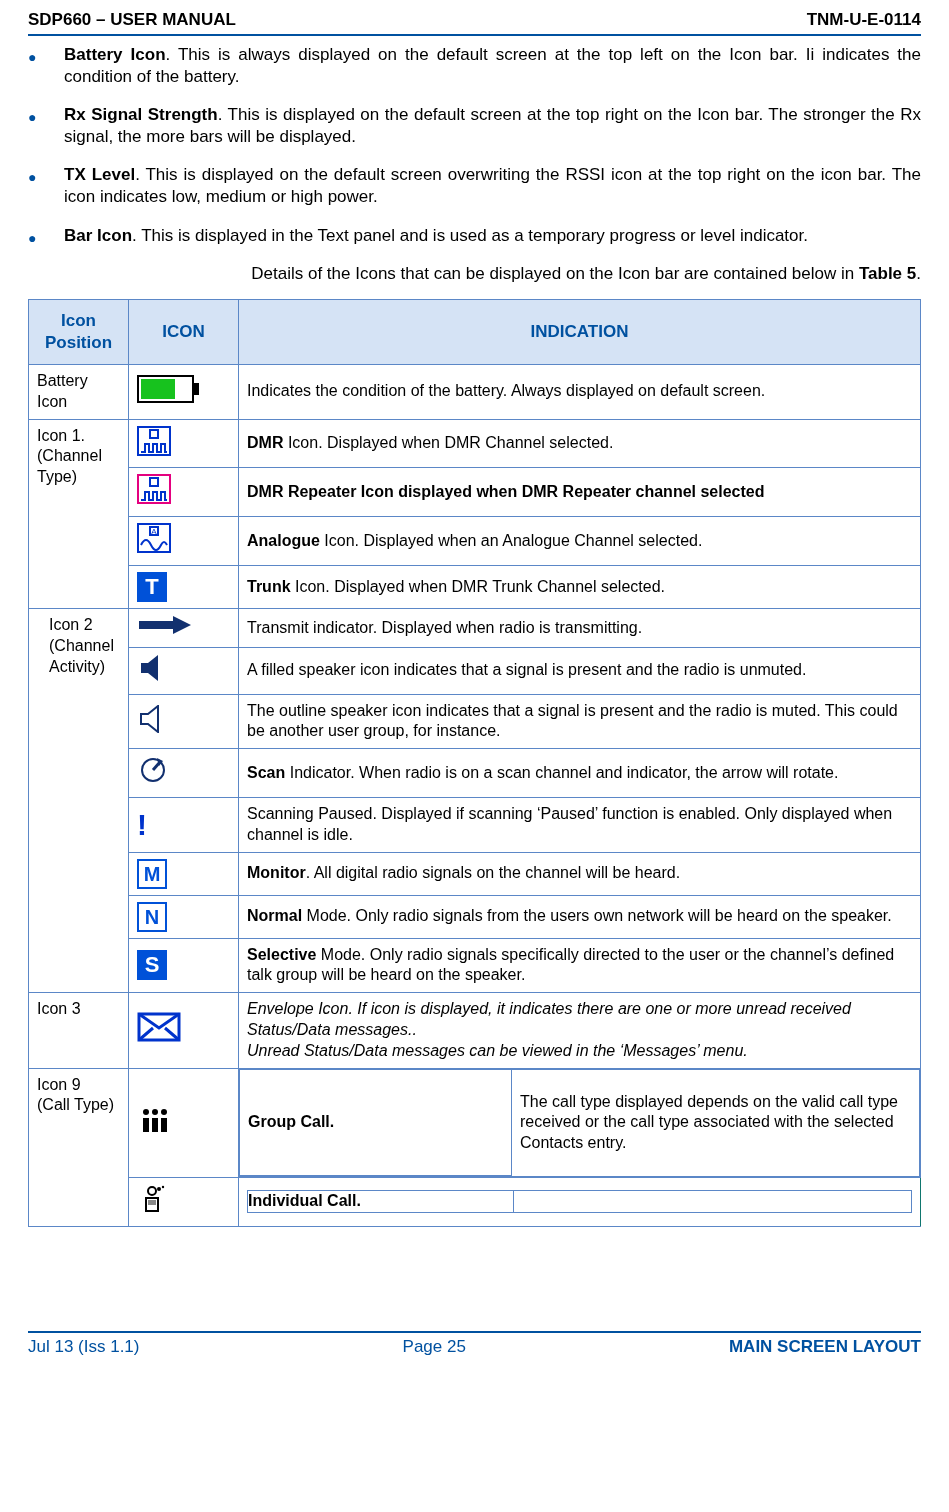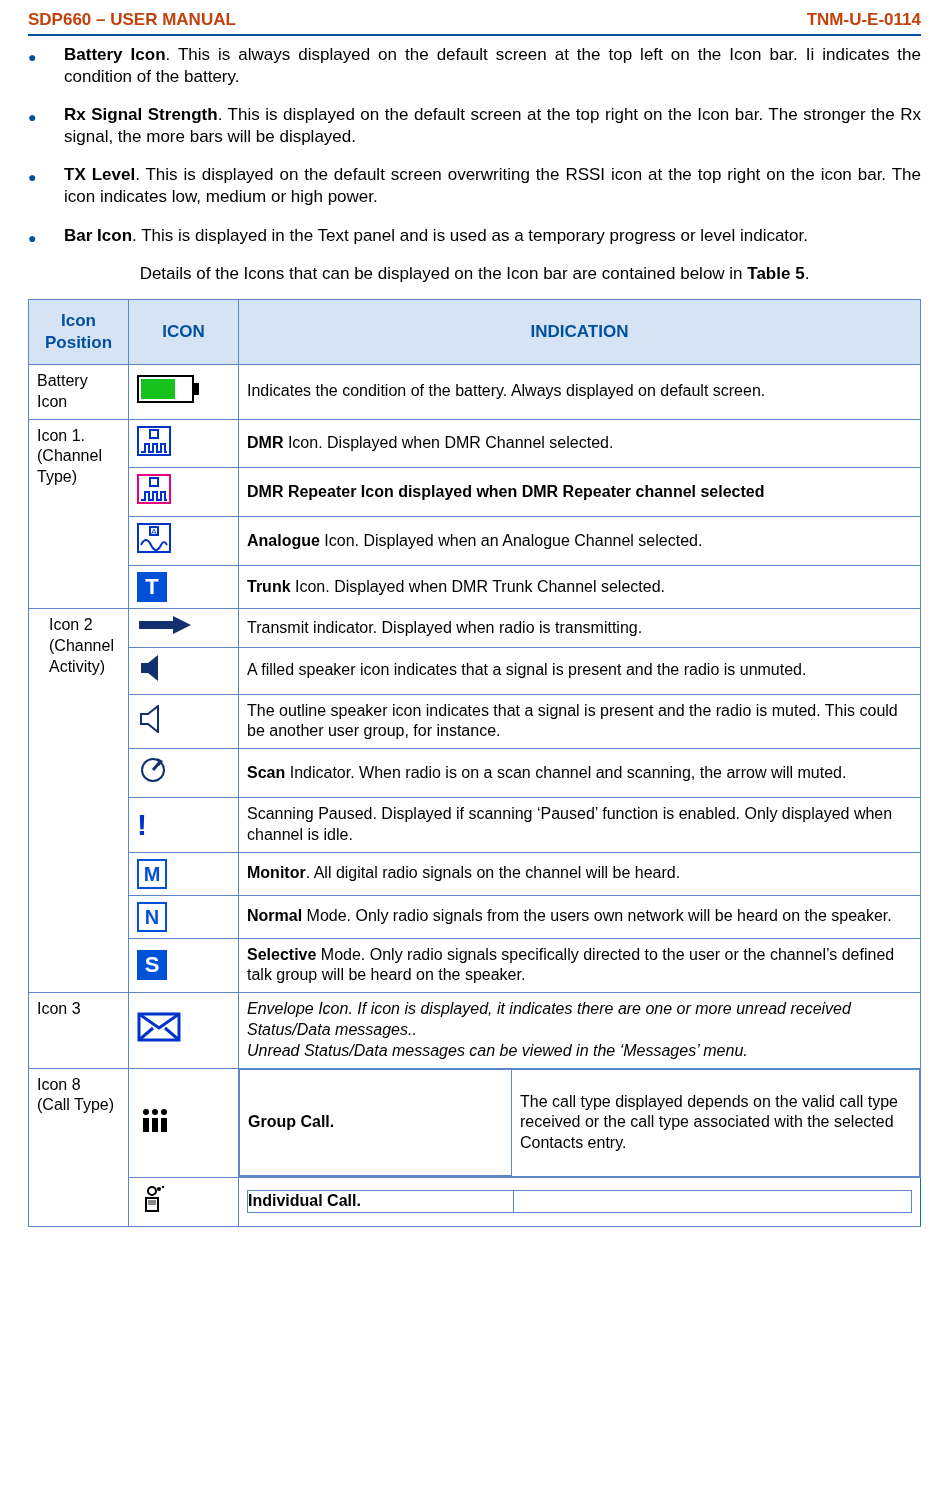--- a/index.html
+++ b/index.html
@@ -11,21 +11,21 @@
     color: #000;
     width: 949px;
   }
   .page {
     padding: 0;
   }
   .top-bar {
     display: flex;
     justify-content: space-between;
     padding: 10px 28px 4px 28px;
-    color: #c2410c;
+    color: #000000;
     font-weight: bold;
     font-size: 17px;
   }
   .top-rule {
     border: none;
     border-top: 2px solid #0051a0;
     margin: 0 28px 8px 28px;
   }
   .content {
     padding: 0 28px;
@@ -126,21 +126,21 @@
     </div>
     <div class="bullet-row">
       <div class="bullet-dot">●</div>
       <div class="bullet-body"><b>TX Level</b><span>. This is displayed on the default screen overwriting the RSSI icon at the top right on the icon bar.  The icon indicates low, medium or high power.</span></div>
     </div>
     <div class="bullet-row">
       <div class="bullet-dot">●</div>
       <div class="bullet-body"><b>Bar Icon</b><span>.  This is displayed in the Text panel and is used as a temporary progress or level indicator.</span></div>
     </div>
 
-    <p class="p-plain" style="text-align:center;">
+    <p class="p-plain" style="text-align:right;">
       <span>Details of the Icons that can be displayed on the Icon bar are contained below in </span><b>Table 5</b><span>.</span>
     </p>
 
 
     <table class="icon-tbl">
       <tbody>
           <tr>
         <th>Icon Position</th>
         <th>ICON</th>
         <th>INDICATION</th>
@@ -241,21 +241,21 @@
       <tr>
         <td class="col-icon icon-cell">
           <span class="icon-box">
             <svg width="32" height="30" viewBox="0 0 32 30">
                   <circle cx="16" cy="15" r="11" fill="none" stroke="#12306f" stroke-width="2"></circle>
                   <path d="M16 15 l7 -8" stroke="#12306f" stroke-width="3"></path>
                   <path d="M20 3 l6 3 l-4 5 z" fill="#12306f"></path>
                 </svg>
           </span>
         </td>
-        <td><b>Scan</b><span> Indicator.  When radio is on a scan channel and scanning, the arrow will muted.</span></td>
+        <td><b>Scan</b><span> Indicator.  When radio is on a scan channel and indicator, the arrow will rotate.</span></td>
       </tr>
       <tr>
         <td class="col-icon icon-cell">
           <span style="color:#0033cc;font-size:30px;font-weight:bold;font-family:Arial;">!</span>
         </td>
         <td>Scanning Paused.  Displayed if scanning ‘Paused’ function is enabled.  Only displayed when channel is idle.</td>
       </tr>
       <tr>
         <td class="col-icon icon-cell">
           <span class="sq-icon sq-outline-blue">M</span>
@@ -283,21 +283,21 @@
                   <rect x="2" y="2" width="40" height="26" fill="#fff" stroke="#0033cc" stroke-width="3"></rect>
                   <path d="M2 2 l20 14 l20 -14 M2 28 l14 -12 M42 28 l-14 -12" fill="none" stroke="#0033cc" stroke-width="3"></path>
                 </svg>
           </span>
         </td>
         <td style="white-space:pre-line;font-style:italic;">Envelope Icon.  If icon is displayed, it indicates there are one or more unread received Status/Data messages..
 Unread Status/Data messages can be viewed in the ‘Messages’ menu.</td>
       </tr>
 
       <tr>
-        <td class="col-pos" rowspan="2" style="vertical-align:top; white-space:pre-line;">Icon 8
+        <td class="col-pos" rowspan="2" style="vertical-align:top; white-space:pre-line;">Icon 9
 (Call Type)</td>
         <td class="col-icon icon-cell">
           <span class="icon-box">
             <svg width="36" height="28" viewBox="0 0 36 28">
                   <circle cx="9" cy="6" r="3" fill="#000"></circle>
                   <circle cx="18" cy="6" r="3" fill="#000"></circle>
                   <circle cx="27" cy="6" r="3" fill="#000"></circle>
                   <rect x="6" y="12" width="6" height="14" fill="#000"></rect>
                   <rect x="15" y="12" width="6" height="14" fill="#000"></rect>
                   <rect x="24" y="12" width="6" height="14" fill="#000"></rect>
@@ -339,14 +339,22 @@
           </tr>
                 </tbody>
               </table>
         </td>
       </tr>
 
     </tbody>
       </table>
   </div>
 
+  <div class="footer">
+    <hr class="footer-rule">
+    <div class="footer-row">
+      <span>Jul 13 (Iss 1.1)</span>
+      <span class="footer-center">Page 25</span>
+      <span class="footer-right">MAIN SCREEN LAYOUT</span>
+    </div>
+  </div>
 
 </div>
 
 </body></html>

